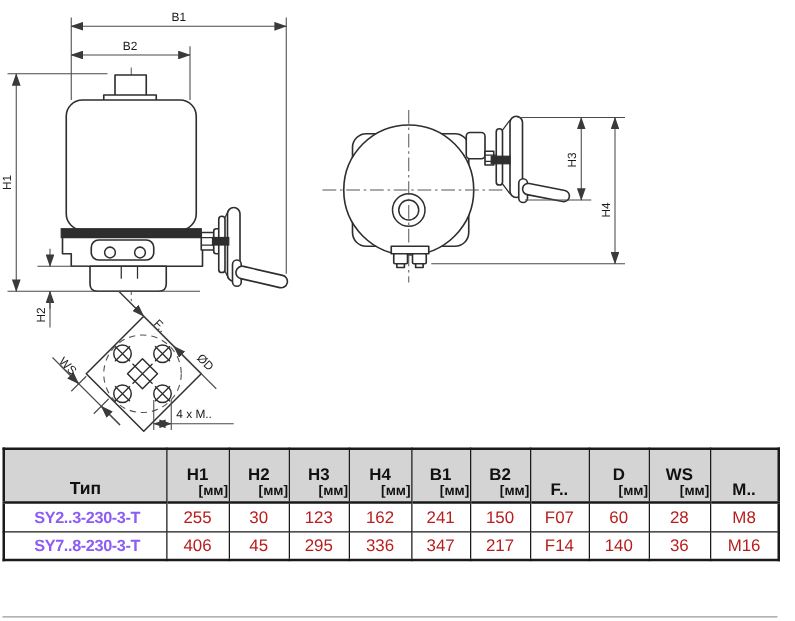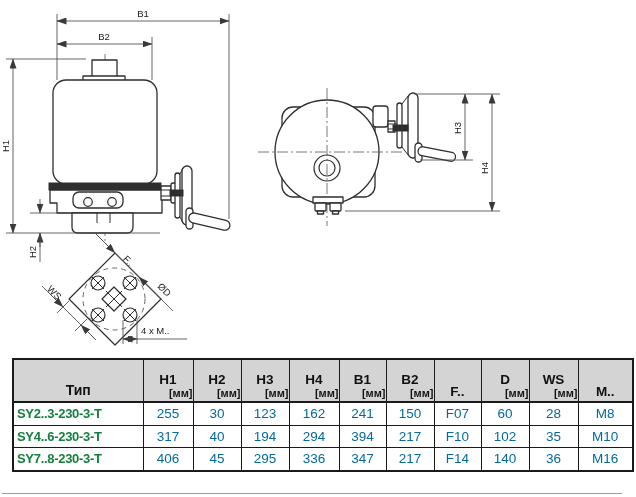--- a/index.html
+++ b/index.html
@@ -8,32 +8,32 @@
   .drawing{position:absolute;top:0;left:0;}
   svg .part{fill:#fff;stroke:#2e2e2e;stroke-width:1.3;stroke-linejoin:round;}
   svg .pnf{fill:#fff;stroke:#2e2e2e;stroke-width:1.2;stroke-linejoin:round;}
   svg .thin{fill:none;stroke:#2e2e2e;stroke-width:1;}
   svg .dark{fill:#2e2e2e;stroke:#2e2e2e;stroke-width:1;}
   svg .cl{fill:none;stroke:#555;stroke-width:0.8;stroke-dasharray:11 3 2 3;}
   svg .ext{fill:none;stroke:#4a4a4a;stroke-width:0.85;}
   svg .dim{fill:none;stroke:#4a4a4a;stroke-width:0.85;}
   svg .dash{fill:none;stroke:#555;stroke-width:0.9;stroke-dasharray:5 4;}
   svg text.dt{font-family:"Liberation Sans",sans-serif;font-size:9.5px;fill:#1a1a1a;}
-  .spec{position:absolute;left:12px;top:358px;border-collapse:collapse;table-layout:fixed;
+  .spec{position:absolute;left:2px;top:358px;border-collapse:collapse;table-layout:fixed;
         width:620px;border:2px solid #1a1a1a;}
   .spec th{background:#d4d4d4;border:1.5px solid #1a1a1a;border-bottom:2.5px solid #1a1a1a;
            vertical-align:bottom;text-align:center;font-weight:bold;color:#111;
            padding:1px 0 2px;height:37px;}
   .spec th .hl{font-size:13.5px;line-height:14px;}
   .spec th .hu{font-size:11px;line-height:12px;text-align:right;}
   .spec th.type-h{font-size:14px;padding-bottom:3px;}
   .spec td{border:1.5px solid #1a1a1a;height:21.5px;text-align:center;font-size:13.5px;
-           color:#0369a1;padding:0;white-space:nowrap;overflow:hidden;}
-  .spec td.type-c{text-align:left;padding-left:3px;font-weight:bold;font-size:13px;
-           color:#15803d;letter-spacing:-0.3px;}
+           color:#b91c1c;padding:0;white-space:nowrap;overflow:hidden;}
+  .spec td.type-c{text-align:center;padding-left:3px;font-weight:bold;font-size:13px;
+           color:#8b5cf6;letter-spacing:-0.3px;}
   .hairline{position:absolute;left:2px;top:493px;width:620px;height:1px;background:#9a9a9a;}
 </style>
 </head>
 <body>
 
 <div class="drawing">
 <svg width="636" height="358" viewBox="0 0 636 358" xmlns="http://www.w3.org/2000/svg">
   <defs>
     <marker id="arw" viewBox="0 0 10 7" refX="9.5" refY="3.5" markerWidth="10" markerHeight="7" orient="auto-start-reverse" markerUnits="userSpaceOnUse">
       <path d="M0,0 L10,3.5 L0,7 Z" fill="#3a3a3a"></path>
@@ -215,33 +215,20 @@
         <td>123</td>
         <td>162</td>
         <td>241</td>
         <td>150</td>
         <td>F07</td>
         <td>60</td>
         <td>28</td>
         <td>M8</td>
       </tr>
       <tr>
-        <td class="type-c">SY4..6-230-3-T</td>
-        <td>317</td>
-        <td>40</td>
-        <td>194</td>
-        <td>294</td>
-        <td>394</td>
-        <td>217</td>
-        <td>F10</td>
-        <td>102</td>
-        <td>35</td>
-        <td>M10</td>
-      </tr>
-      <tr>
         <td class="type-c">SY7..8-230-3-T</td>
         <td>406</td>
         <td>45</td>
         <td>295</td>
         <td>336</td>
         <td>347</td>
         <td>217</td>
         <td>F14</td>
         <td>140</td>
         <td>36</td>

